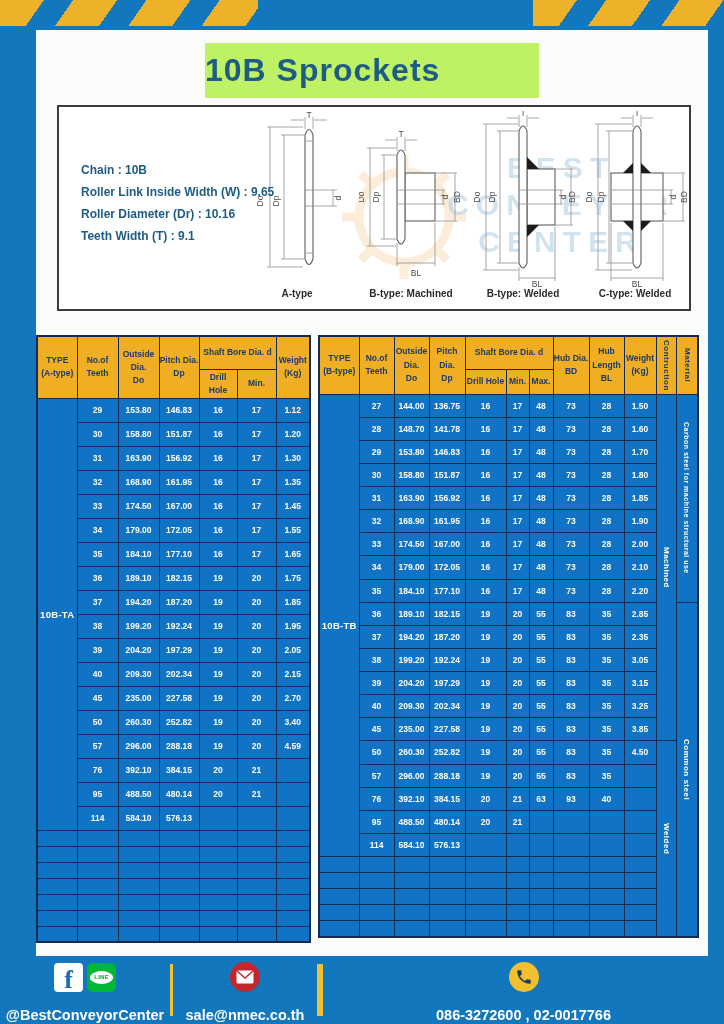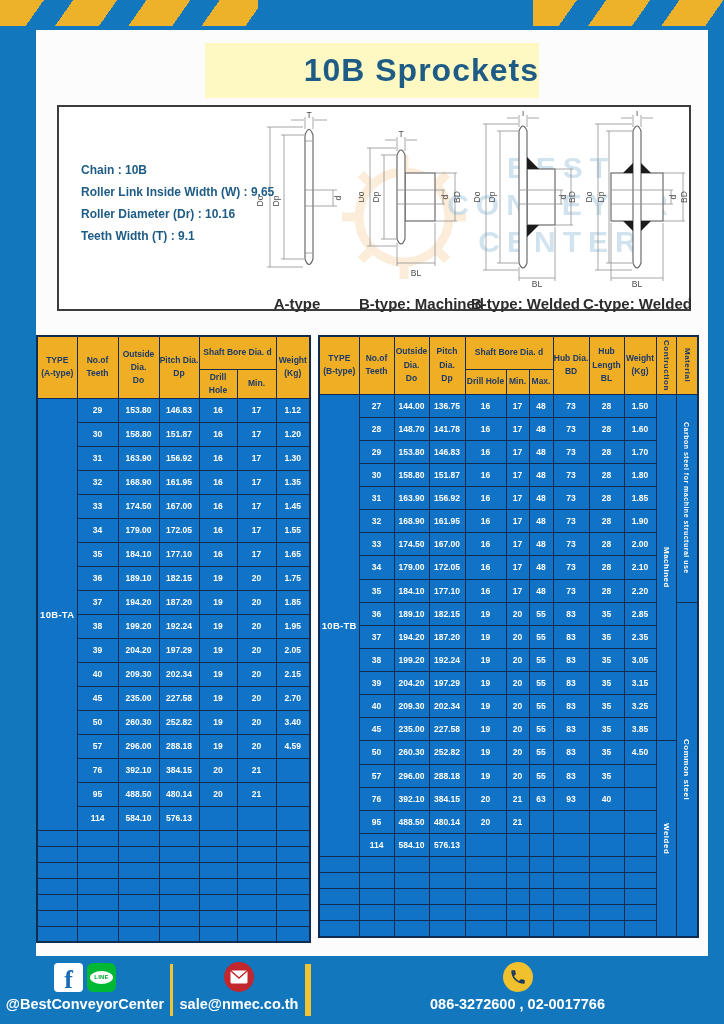--- a/index.html
+++ b/index.html
@@ -9,37 +9,37 @@
   
   .stripes { position:absolute; top:0; height:26px; }
   .stripes.left  { left:0; width:258px;
     background:repeating-linear-gradient(125deg,#eeb22a 0 36px, transparent 36px 60px); }
   .stripes.right { left:533px; width:191px;
     background:repeating-linear-gradient(125deg,#eeb22a 0 36px, transparent 36px 60px); }
 
   .page { position:absolute; left:36px; top:30px; width:672px; height:926px; background:#fcfcfc; }
 
   .banner { position:absolute; left:50%; transform:translateX(-50%); top:13px; width:334px; height:55px;
-    background:#fef9c3; display:flex; align-items:center; justify-content:flex-end; }
+    background:#bef264; display:flex; align-items:center; justify-content:flex-start; }
   .banner .title { font-size:32px; font-weight:bold; color:#1e5c86; letter-spacing:1px; }
 
   .infobox { position:absolute; left:21px; top:75px; width:634px; height:206px;
     border:2px solid #3c3c3c; background:#fff; }
 
   .wm-gear { position:absolute; left:250px; top:30px; opacity:.35; pointer-events:none; }
   .wm-text { position:absolute; left:372px; top:42px; width:260px; text-align:center;
     font-weight:bold; font-size:30px; line-height:37px; letter-spacing:7px;
     color:#9cc3e0; opacity:.45; pointer-events:none; }
 
   .specs { position:absolute; left:22px; top:52px; z-index:2; }
   .specs .line { font-size:12px; font-weight:bold; color:#1e5c86; line-height:22px; white-space:nowrap; }
 
   .diagrams { position:absolute; left:186px; top:4px; width:446px; height:198px; z-index:1; }
   .diag { position:absolute; top:0; width:104px; text-align:center; }
-  .diag .cap { font-size:15px; font-weight:bold; color:#2c2c2c; margin-top:8px; white-space:nowrap; }
+  .diag .cap { font-size:10px; font-weight:bold; color:#2c2c2c; margin-top:1px; white-space:nowrap; }
   .d1{left:0;} .d2{left:114px;} .d3{left:226px;} .d4{left:338px;}
   .diag svg { display:block; margin:0 auto; }
   .dimtxt { font-size:8.5px; fill:#4a4a4a; font-family:"Liberation Sans",sans-serif; }
   .dline { stroke:#8f8f8f; stroke-width:.8; }
   .part  { stroke:#5f5f5f; stroke-width:1.1; fill:#fff; }
 
   
   .tables-wrap { position:absolute; left:0; top:305px; width:672px; height:603px; }
   table { border-collapse:collapse; table-layout:fixed; position:absolute; top:0;
           border:2px solid #112c50; height:603px; }
@@ -53,23 +53,23 @@
   #table-a tr.r-data { height:24px; }
   .type-cell { font-size:9.5px; letter-spacing:.3px; }
   .vhead { writing-mode:vertical-rl; text-orientation:mixed; font-size:8px; letter-spacing:.5px; padding:2px 0; }
   .vcell { writing-mode:vertical-rl; text-orientation:mixed; font-size:8px; letter-spacing:.5px; white-space:nowrap; }
   .vcell.small { font-size:7px; }
 
   
   .footer { position:absolute; left:0; top:956px; width:724px; height:68px; background:#1377bd;
     display:flex; align-items:stretch; }
   .fsec { display:flex; flex-direction:column; align-items:center; justify-content:flex-start; padding-top:5px; }
-  .fs1{width:170px;} .fs2{width:132px;border-radius:24px;} .fs3{width:227px;} .fs4{flex:1;}
+  .fs1{width:170px;} .fs2{width:144px;border-radius:24px;} .fs3{width:227px;} .fs4{flex:1;}
   .fdiv { width:3px; background:#f1c232; margin:8px 0; }
-  .flabel { color:#fff; font-weight:bold; font-size:14.5px; margin-top:3px; white-space:nowrap; }
+  .flabel { color:#fff; font-weight:bold; font-size:14.5px; margin-top:14px; white-space:nowrap; }
   .icon-row { display:flex; gap:4px; height:32px; align-items:center; }
   .fb-tile { width:29px; height:29px; background:#fff; border-radius:4px; display:flex; align-items:flex-end; justify-content:center; }
   .fb-tile span { color:#1b6cb5; font-weight:bold; font-size:26px; line-height:24px; font-family:"Liberation Serif",serif; }
   .line-tile { width:29px; height:29px; background:#00b833; border-radius:6px; display:flex; align-items:center; justify-content:center; }
   .line-bubble { width:23px; height:13px; background:#fff; border-radius:50%; display:flex; align-items:center; justify-content:center; }
   .line-bubble span { color:#00a82d; font-size:6px; font-weight:bold; letter-spacing:.2px; }
   .circ { width:30px; height:30px; border-radius:50%; display:flex; align-items:center; justify-content:center; }
   .circ.mail { background:#c2272e; }
   .circ.phone { background:#f0c12c; }
 </style>

